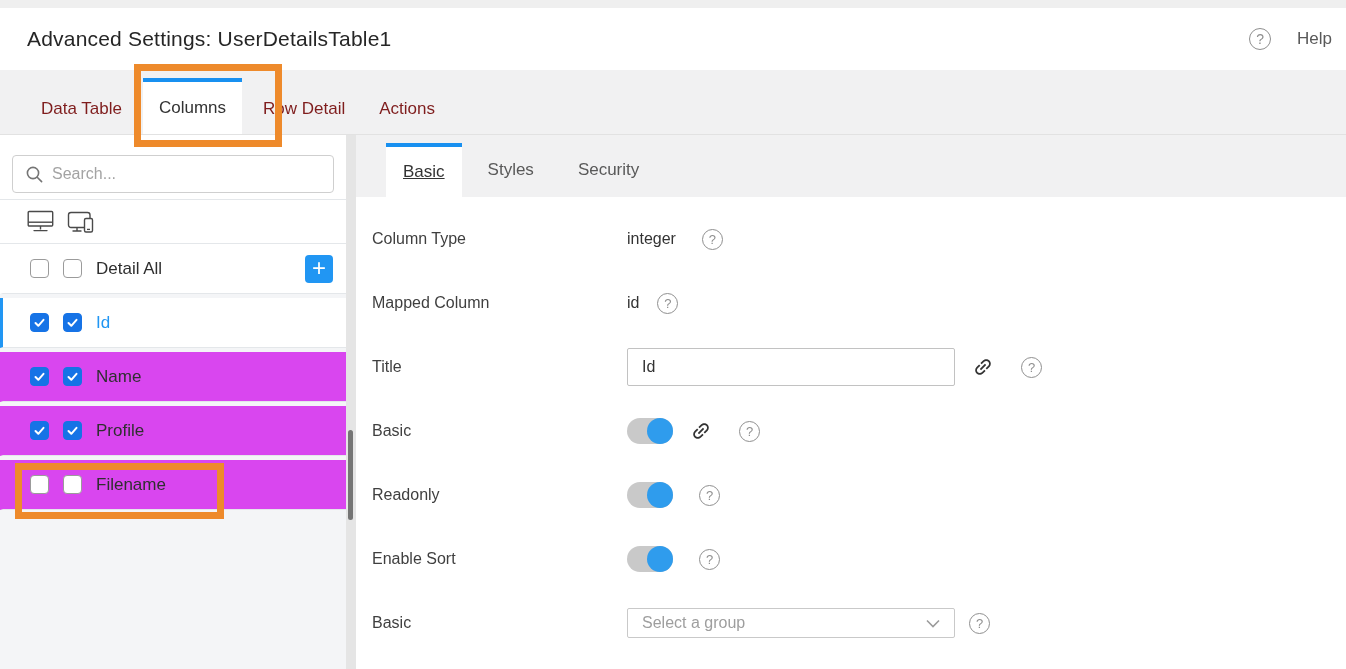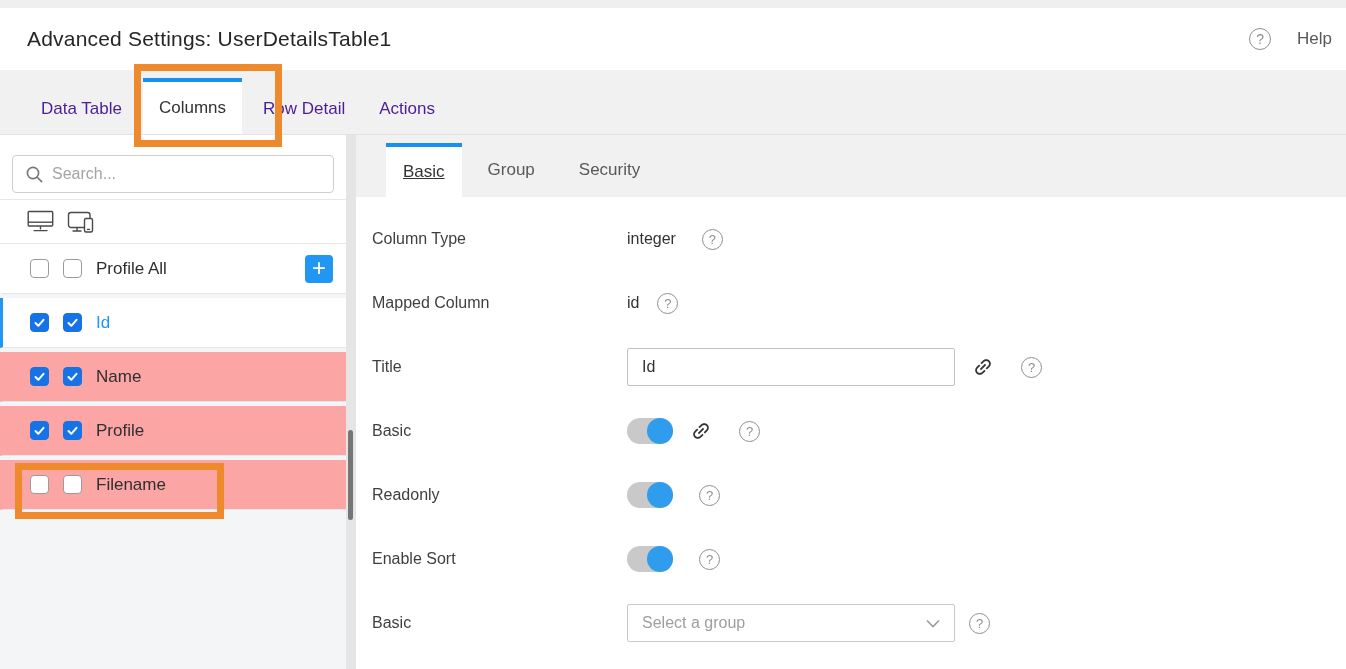--- a/index.html
+++ b/index.html
@@ -10,35 +10,35 @@
   
   .top-strip { height:8px; background:#efefef; }
   .header { height:62px; background:#fff; display:flex; align-items:center; padding:0 14px 0 27px; }
   .header h1 { font-size:21px; font-weight:400; color:#262626; letter-spacing:.2px;text-align:center; }
   .header .help { margin-left:auto; display:flex; align-items:center; gap:26px; cursor:pointer; }
   .header .help .qmark { width:22px; height:22px; font-size:14px; }
   .header .help span.lbl { font-size:17px; color:#595959; }
 
   
   .main-tabs { height:65px; background:#f1f1f2; border-bottom:1px solid #e2e2e2; display:flex; align-items:flex-end; padding-left:24px; }
-  .mtab { padding:0 17px 15px 17px; font-size:17px; color:#4c1d95; cursor:pointer; white-space:nowrap; }
+  .mtab { padding:0 17px 15px 17px; font-size:17px; color:#7f1d1d; cursor:pointer; white-space:nowrap; }
   .mtab.active { background:#fff; border-top:4px solid #1890f0; color:#333; height:56px; margin:0 4px; padding:0 16px; display:flex; align-items:center; }
 
   
   .body-row { display:flex; height:534px; }
 
   
   .sidebar { width:346px; background:#f4f5f7; display:flex; flex-direction:column; }
   .search-wrap { background:#fff; padding:20px 12px 6px 12px; border-bottom:1px solid #e4e7ea; }
   .search-box { height:38px; border:1px solid #cfcfcf; border-radius:4px; background:#fff; display:flex; align-items:center; }
   .search-box svg { margin:0 8px 0 12px; flex:none; }
   .search-box input { border:none; outline:none; flex:1; font-size:16px; color:#333; background:transparent; font-family:inherit; }
   .search-box input::placeholder { color:#a3a3a3; }
   .device-row { background:#fff; height:44px; display:flex; align-items:center; gap:13px; padding-left:27px; border-bottom:1px solid #e4e7ea; }
-  .list-row { height:50px; display:flex; align-items:center; padding-left:27px; padding-right:13px; border-bottom:1px solid #e4e7ea; border-left:3px solid transparent; margin-bottom:4px; background:#fca5a5; }
+  .list-row { height:50px; display:flex; align-items:center; padding-left:27px; padding-right:13px; border-bottom:1px solid #e4e7ea; border-left:3px solid transparent; margin-bottom:4px; background:#d946ef; }
   .list-row.white { background:#fff; }
   .list-row.selected { background:#fff; border-left-color:#2196f3; }
   .list-row .lbl { margin-left:12px; font-size:17px; color:#2f2f2f; }
   .list-row.selected .lbl { color:#2196f3; }
   .cbx { width:19px; height:19px; border-radius:4px; border:1.5px solid #9b9b9b; background:#fff; margin-right:14px; display:flex; align-items:center; justify-content:center; flex:none; cursor:pointer; }
   .cbx.checked { background:#1673e6; border-color:#1673e6; }
   .plus-btn { margin-left:auto; width:28px; height:28px; background:#2196f3; border-radius:4px; color:#fff; font-size:24px; line-height:26px; text-align:center; cursor:pointer; font-weight:400; }
 
   
   .side-scroll { width:10px; background:#e5e5e5; position:relative; }
@@ -50,21 +50,21 @@
   .dtab { padding:0 22px 17px 22px; font-size:17px; color:#595959; cursor:pointer; }
   .dtab.active { background:#fff; border-top:4px solid #1890f0; color:#333; height:54px; margin:0 4px; padding:0 17px; display:flex; align-items:center;text-decoration:underline; }
 
   .form { padding:24px 0 0 16px; }
   .f-row { display:flex; align-items:center; height:36px; margin-bottom:28px; }
   .f-label { width:255px; font-size:16px; color:#3f3f3f; flex:none; }
   .f-ctrl { display:flex; align-items:center; }
   .f-value { font-size:16px; color:#333; }
   .f-input { width:328px; height:38px; border:1px solid #c2c2c2; border-radius:2px; display:flex; align-items:center; background:#fff; }
   .f-input input { border:none; outline:none; width:100%; padding:0 14px; font-size:16px; color:#333; font-family:inherit; background:transparent; }
-  .f-select { width:328px; height:38px; border:1px solid #c9c9c9; border-radius:2px; display:flex; align-items:center; padding:0 14px; background:#fff; cursor:pointer; }
+  .f-select { width:328px; height:30px; border:1px solid #c9c9c9; border-radius:2px; display:flex; align-items:center; padding:0 14px; background:#fff; cursor:pointer; }
   .f-select .ph { font-size:16px; color:#9e9e9e; flex:1; }
   .toggle { width:46px; height:26px; background:#c9c9c9; border-radius:13px; position:relative; cursor:pointer; flex:none; }
   .toggle .knob { position:absolute; right:0; top:0; width:26px; height:26px; border-radius:50%; background:#2f9ced; }
   .qmark { width:21px; height:21px; border:1.5px solid #8f8f8f; border-radius:50%; color:#8f8f8f; font-size:13px; display:flex; align-items:center; justify-content:center; flex:none; cursor:pointer; }
   .qmark::after { content:"?"; }
   .link-ic { width:24px; height:24px; display:flex; align-items:center; justify-content:center; transform:rotate(-45deg); flex:none; cursor:pointer; }
   .ml18 { margin-left:18px; } .ml16 { margin-left:16px; } .ml26 { margin-left:26px; } .ml14 { margin-left:14px; }
 
   
   .annot { position:absolute; border:7px solid #ee8a2b; z-index:50; pointer-events:none; }
@@ -118,21 +118,21 @@
           <line x1="6" y1="21" x2="14" y2="21" stroke="#4a4a4a" stroke-width="1.4" stroke-linecap="round"></line>
           <line x1="10" y1="17.5" x2="10" y2="21" stroke="#4a4a4a" stroke-width="1.4"></line>
           <rect x="17.5" y="8.5" width="8" height="13.5" rx="1.5" fill="#ffffff" stroke="#4a4a4a" stroke-width="1.4"></rect>
           <line x1="20" y1="19.4" x2="23" y2="19.4" stroke="#4a4a4a" stroke-width="1.3"></line>
         </svg>
       </div>
 
       <div class="list-row white">
         <span class="cbx"></span>
         <span class="cbx"></span>
-        <span class="lbl" style="margin-left:0">Profile All</span>
+        <span class="lbl" style="margin-left:0">Detail All</span>
         <span class="plus-btn">+</span>
       </div>
 
       <div class="list-row selected">
         <span class="cbx checked">
             <svg width="11" height="10" viewBox="0 0 11 10">
               <polyline points="1.5,5 4.3,7.8 9.5,1.8" fill="none" stroke="#fff" stroke-width="2" stroke-linecap="round" stroke-linejoin="round"></polyline>
             </svg>
           </span>
         <span class="cbx checked">
@@ -178,21 +178,21 @@
       </div>
     </aside>
 
     <div class="side-scroll">
       <div class="thumb"></div>
     </div>
 
     <main class="detail">
       <nav class="detail-tabs">
         <div class="dtab active">Basic</div>
-        <div class="dtab">Group</div>
+        <div class="dtab">Styles</div>
         <div class="dtab">Security</div>
       </nav>
 
       <div class="form">
 
         <div class="f-row">
           <span class="f-label">Column Type</span>
           <div class="f-ctrl">
             <span class="f-value">integer</span>
             <span class="qmark ml26"></span>

